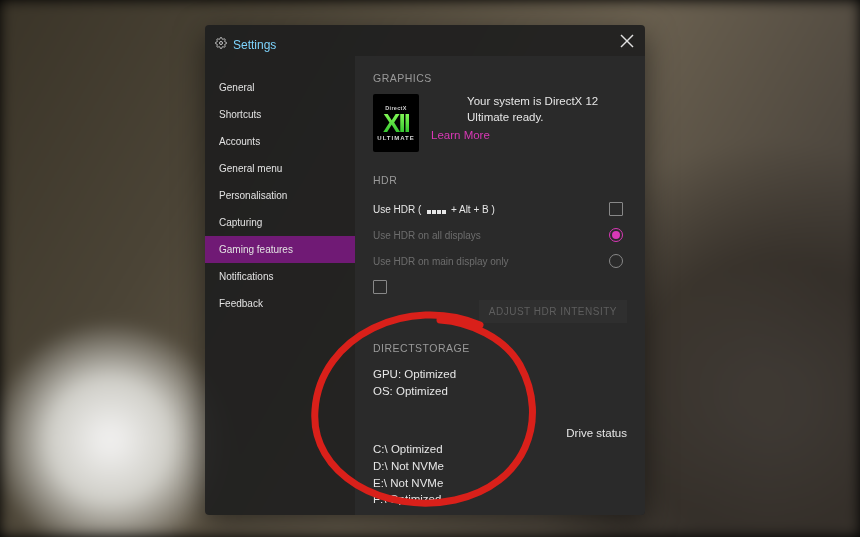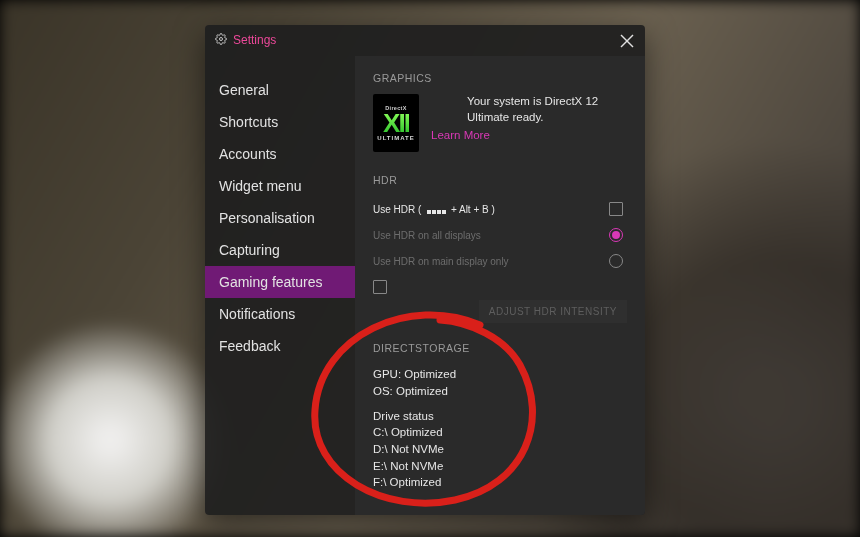--- a/index.html
+++ b/index.html
@@ -27,45 +27,45 @@
     top: 25px;
     width: 440px;
     height: 490px;
     background: rgba(30,30,30,0.92);
     border-radius: 4px;
     box-shadow: 0 10px 30px rgba(0,0,0,0.5);
     overflow: hidden;
   }
   .titlebar {
     display: flex;
-    align-items: flex-start;
+    align-items: flex-end;
     padding: 8px 10px 4px 10px;
     font-size: 12px;
-    color: #ec4899;
+    color: #7dd3fc;
   }
   .titlebar .gear {
     margin-right: 6px;
     opacity: 0.85;
   }
   .titlebar .spacer { flex: 1; }
   .close-btn {
     width: 16px; height: 16px;
     stroke: #e0e0e0;
   }
   .body {
     display: flex;
     height: calc(100% - 26px);
   }
   .sidebar {
     width: 150px;
     padding-top: 18px;
   }
   .sidebar-item {
     padding: 8px 14px;
-    font-size: 14px;
+    font-size: 10px;
     color: #e2e2e2;
     cursor: pointer;
   }
   .sidebar-item.active {
     background: #701a75;
   }
   .content {
     flex: 1;
     background: #2a2a2a;
     padding: 16px 18px 16px 18px;
@@ -178,21 +178,21 @@
     letter-spacing: 0.5px;
     color: #5e5e5e;
     padding: 6px 10px;
     background: #2f2f2f;
   }
   .ds-block {
     margin-top: 18px;
     font-size: 11.5px;
     line-height: 1.45;
   }
-  .ds-sub { margin-top: 8px; }
+  .ds-sub { margin-top: 25px; text-align: right; }
   .annot {
     position: absolute;
     pointer-events: none;
     z-index: 5;
   }
 </style>
 </head>
 <body>
 
 <div class="bg"></div>
@@ -214,21 +214,21 @@
         <line x1="14" y1="2" x2="2" y2="14"></line>
       </svg>
     </span>
   </div>
 
   <div class="body">
     <div class="sidebar">
       <div class="sidebar-item"><span>General</span></div>
       <div class="sidebar-item"><span>Shortcuts</span></div>
       <div class="sidebar-item"><span>Accounts</span></div>
-      <div class="sidebar-item"><span>Widget menu</span></div>
+      <div class="sidebar-item"><span>General menu</span></div>
       <div class="sidebar-item"><span>Personalisation</span></div>
       <div class="sidebar-item"><span>Capturing</span></div>
       <div class="sidebar-item active"><span>Gaming features</span></div>
       <div class="sidebar-item"><span>Notifications</span></div>
       <div class="sidebar-item"><span>Feedback</span></div>
     </div>
 
     <div class="content">
 
       <div class="section-header top">GRAPHICS</div>

